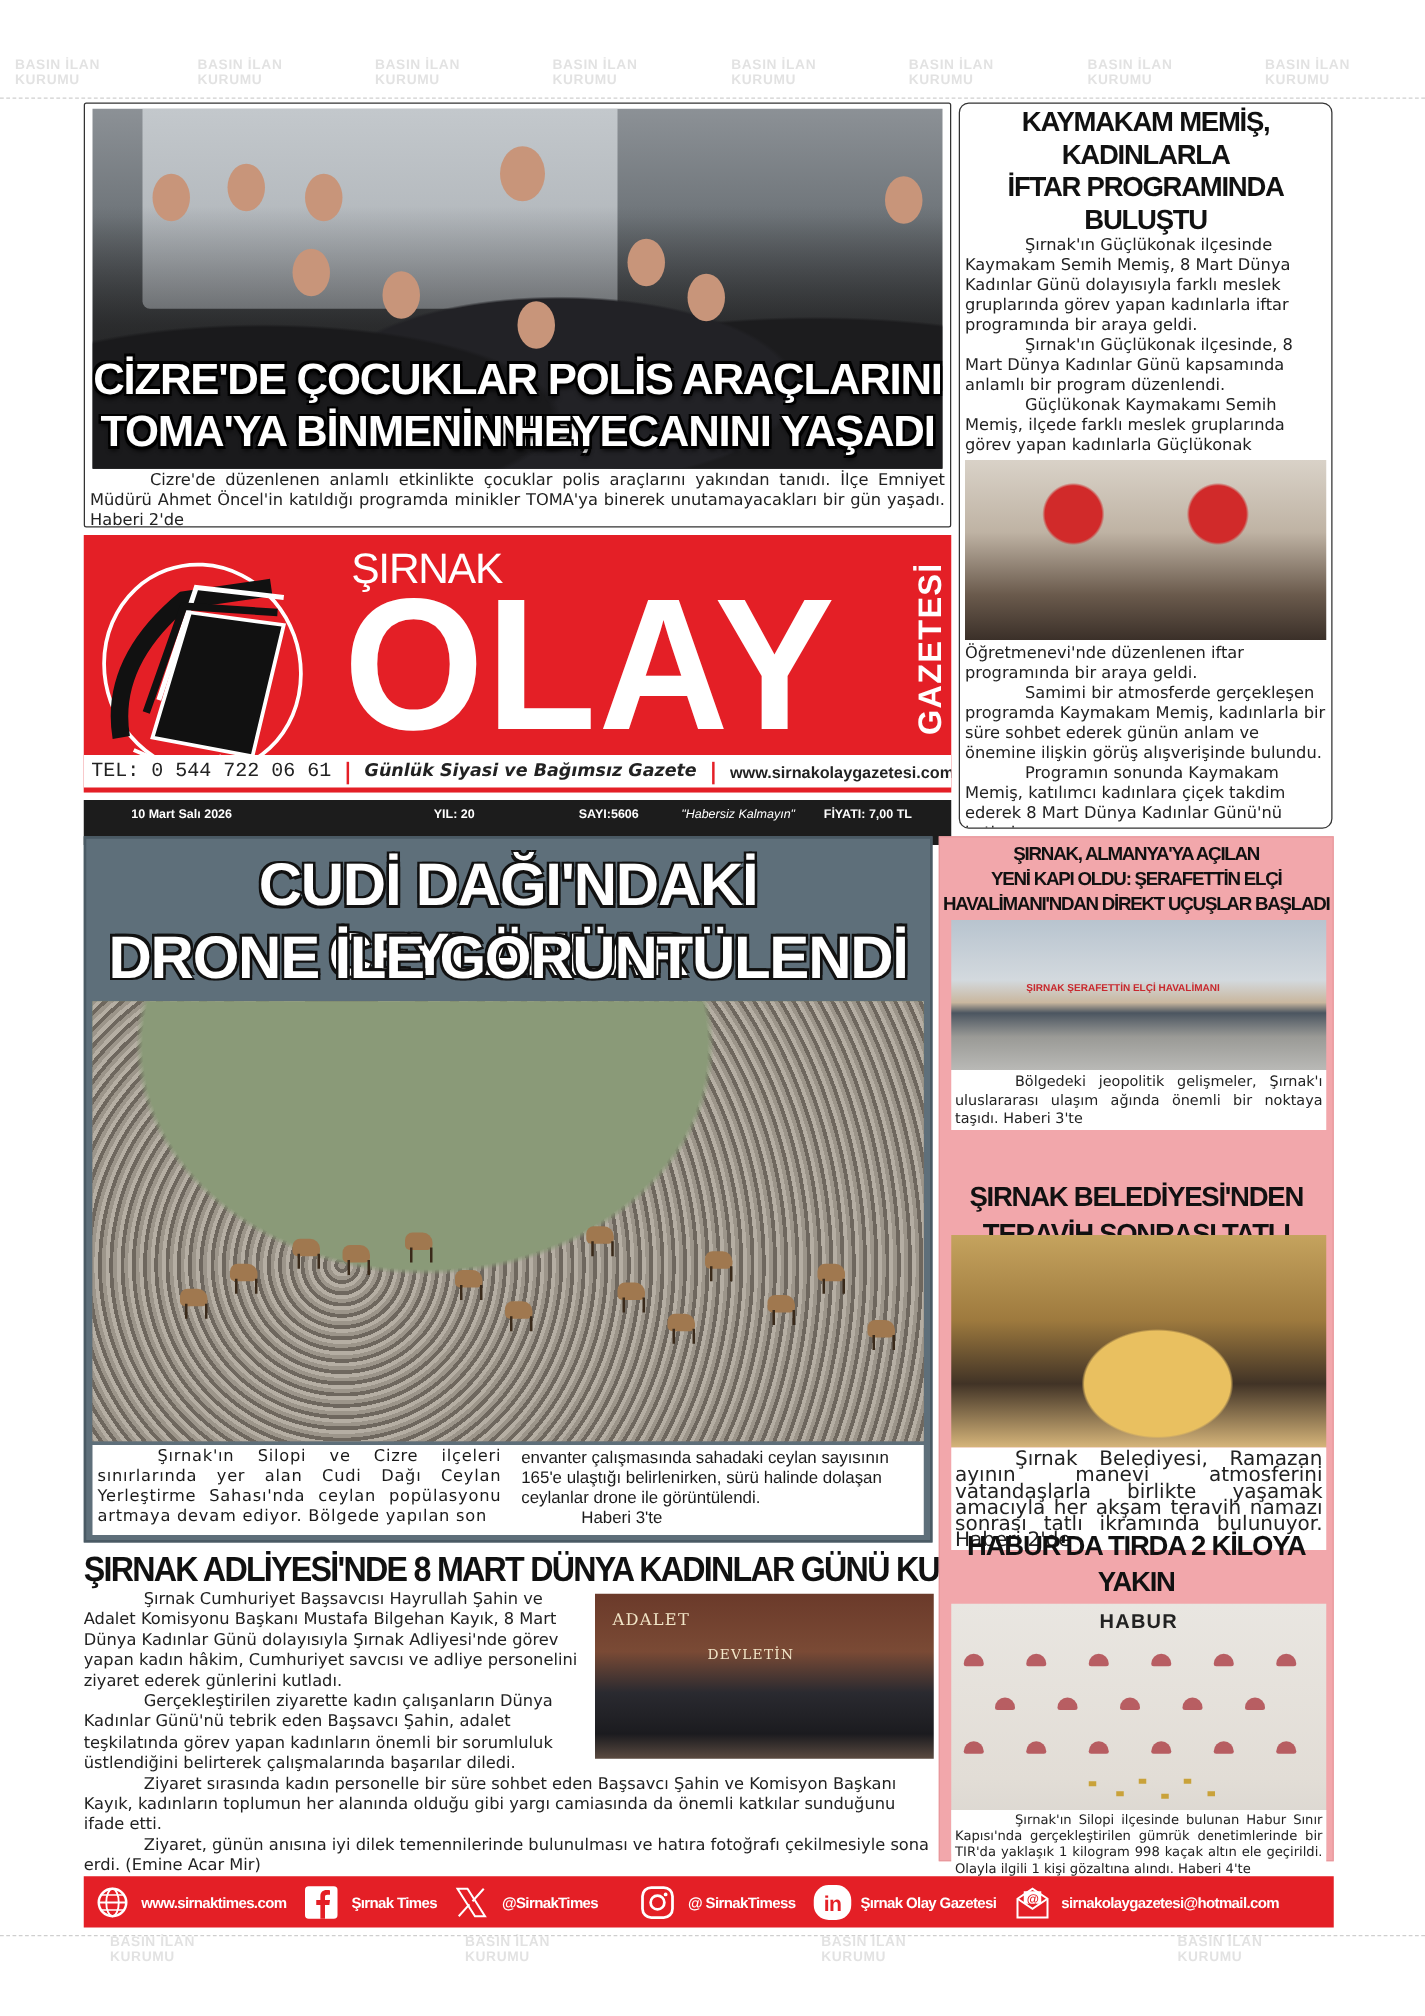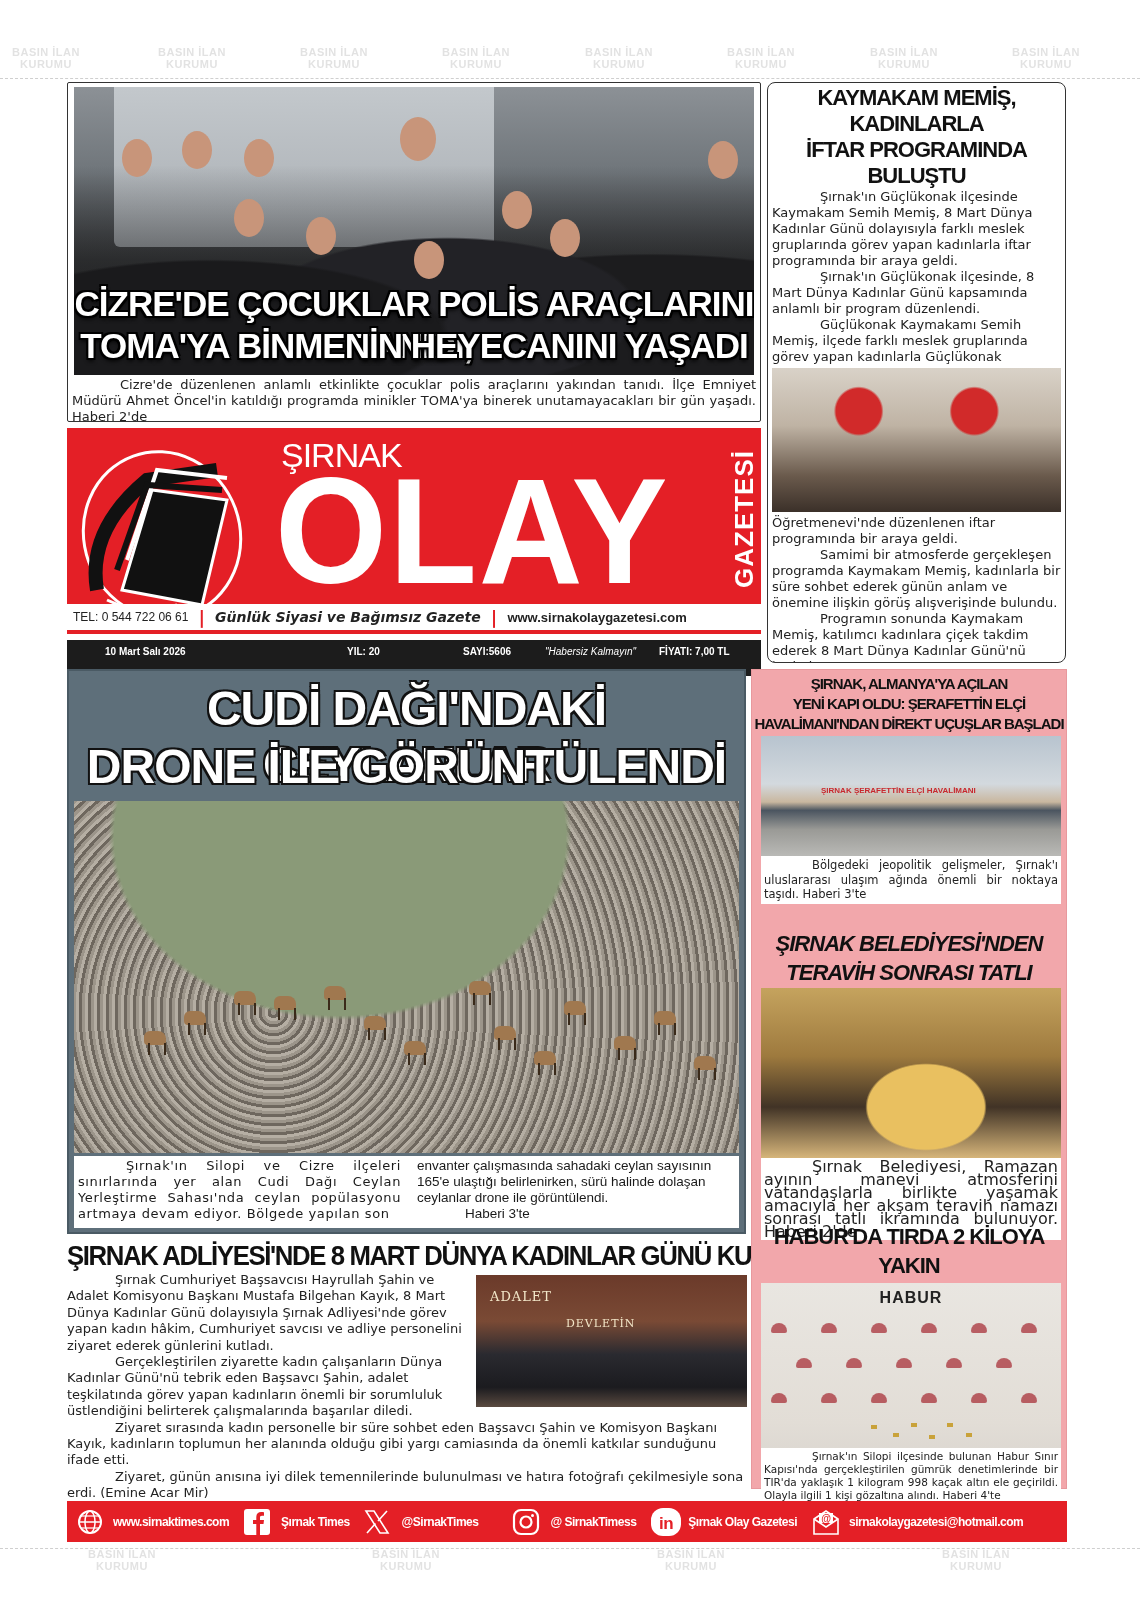--- a/index.html
+++ b/index.html
@@ -3,21 +3,21 @@
 <meta charset="utf-8">
 <style>
   * { box-sizing: border-box; margin: 0; padding: 0; }
   html, body { width: 1140px; height: 1613px; background: #ffffff; overflow: hidden; }
   body { position: relative; font-family: "DejaVu Sans", sans-serif; color: #1a1a1a; }
 
   .abs { position: absolute; }
   .dash-line { position: absolute; left: 0; right: 0; border-top: 1px dashed #cfcfcf; }
 
   .watermark { position: absolute; color: rgba(150,150,150,0.28); font-family: "Liberation Sans", sans-serif;
-    font-weight: bold; font-size: 11px; text-align: center; line-height: 12px; letter-spacing: 0.5px; pointer-events: none; }
+    font-weight: bold; font-size: 11px; line-height: 12px; letter-spacing: 0.5px; pointer-events: none; }
 
   
   #story1 { left: 67px; top: 82px; width: 694px; height: 340px; border: 1.5px solid #333; border-radius: 2px; }
   #story1 .photo { position: absolute; left: 6px; top: 4px; width: 680px; height: 288px;
     background: linear-gradient(180deg, #8c9196 0%, #6f757a 30%, #3d3f42 60%, #2b2c2e 100%); overflow: hidden; }
   .photo .bus { position: absolute; left: 40px; top: 0; width: 380px; height: 160px; background: linear-gradient(180deg,#c3c8cc,#a8adb2); border-radius: 0 0 6px 6px; }
   .photo .crowd { position: absolute; bottom: 0; left: 0; right: 0; height: 210px;
     background: radial-gradient(ellipse at 20% 80%, #1a1a1c 0 30%, transparent 31%),
                 radial-gradient(ellipse at 55% 70%, #222226 0 35%, transparent 36%),
                 radial-gradient(ellipse at 85% 75%, #1c1c1e 0 30%, transparent 31%),
@@ -38,21 +38,21 @@
       radial-gradient(circle at 70% 30%, #d12a2a 0 10%, transparent 11%),
       linear-gradient(180deg, #d9d2c8 0%, #bfb3a4 40%, #6a5a4c 75%, #3b3029 100%); position: relative; }
 
   
   #masthead { left: 67px; top: 428px; width: 694px; height: 206px; background: #e41f26; overflow: hidden; }
   #masthead .logo { position: absolute; left: 10px; top: 12px; width: 170px; height: 180px; }
   #masthead .city { position: absolute; left: 214px; top: 8px; color: #fff; font-family: "Liberation Sans", sans-serif; font-size: 34px; letter-spacing: -1px; }
   #masthead .olay { position: absolute; left: 208px; top: 28px; color: #fff; font-family: "Liberation Sans", sans-serif; font-weight: bold; font-size: 150px; letter-spacing: 2px; line-height: 150px; transform: scaleX(0.96); transform-origin: left; }
   #masthead .gaz { position: absolute; right: 2px; top: 6px; width: 30px; height: 170px; color: #fff; font-family: "Liberation Sans", sans-serif; font-weight: bold; font-size: 26px; writing-mode: vertical-rl; transform: rotate(180deg); text-align: center; letter-spacing: 1px; }
   #masthead .strip { position: absolute; left: 0; right: 0; bottom: 0; height: 30px; background: #fff; display: flex; align-items: center; padding-left: 6px; gap: 10px; white-space: nowrap; border-bottom: 4px solid #e41f26; }
-  .strip .tel { font-family: Liberation Sans, sans-serif; font-size: 12px; color: #222; }
+  .strip .tel { font-family: Liberation Mono, monospace; font-size: 16px; color: #222; }
   .strip .sep { color: #e41f26; font-weight: bold; font-size: 18px; }
   .strip .slogan { font-family: "DejaVu Sans", sans-serif; font-style: italic; font-weight: bold; font-size: 14px; color: #222; }
   .strip .web { font-family: "Liberation Sans", sans-serif; font-weight: bold; font-size: 13px; color: #222; }
 
   #datebar { left: 67px; top: 640px; width: 694px; height: 36px; background: #1c1c1c; color: #fff; font-family: "Liberation Sans", sans-serif; font-weight: bold; font-size: 10px; }
   #datebar span { position: absolute; top: 6px; }
   #datebar .motto { font-weight: normal; font-style: italic; }
 
   
   #ceylan { left: 67px; top: 669px; width: 679px; height: 565px; background: #5e6f7a; border: 2px solid #4a5a64; }
@@ -257,21 +257,21 @@
   <div class="pink-h" style="top:4px;font-size:15px;line-height:20px;">
     <div>ŞIRNAK, ALMANYA'YA AÇILAN</div>
     <div>YENİ KAPI OLDU: ŞERAFETTİN ELÇİ</div>
     <div>HAVALİMANI'NDAN DİREKT UÇUŞLAR BAŞLADI</div>
   </div>
   <div id="airport-img" class="pink-img">
     <div style="position:absolute;left:60px;top:50px;color:#c8282e;font-family:'Liberation Sans',sans-serif;font-weight:bold;font-size:8px;white-space:nowrap;">ŞIRNAK ŞERAFETTİN ELÇİ HAVALİMANI</div>
   </div>
   <div class="pink-cap" style="top:186px;"><span class="indent"></span><span>Bölgedeki jeopolitik gelişmeler, Şırnak'ı uluslararası ulaşım ağında önemli bir noktaya taşıdı. Haberi 3'te</span></div>
 
-  <div class="pink-h" style="top:259px;font-size:22px;line-height:29px;font-style:italic;">
+  <div class="pink-h" style="top:273px;font-size:22px;line-height:29px;">
     <div>ŞIRNAK BELEDİYESİ'NDEN</div>
     <div>TERAVİH SONRASI TATLI İKRAMI</div>
   </div>
   <div id="iftar-img" class="pink-img"></div>
   <div class="pink-cap" style="top:488px;font-size:16px;line-height:13px;"><span class="indent"></span><span>Şırnak Belediyesi, Ramazan ayının manevi atmosferini vatandaşlarla birlikte yaşamak amacıyla her akşam teravih namazı sonrası tatlı ikramında bulunuyor. Haberi 2'de</span></div>
 
   <div class="pink-h" style="top:552px;font-size:22px;line-height:29px;">
     <div>HABUR'DA TIRDA 2 KİLOYA YAKIN</div>
     <div>KAÇAK ALTIN ELE GEÇİRİLDİ</div>
   </div>

